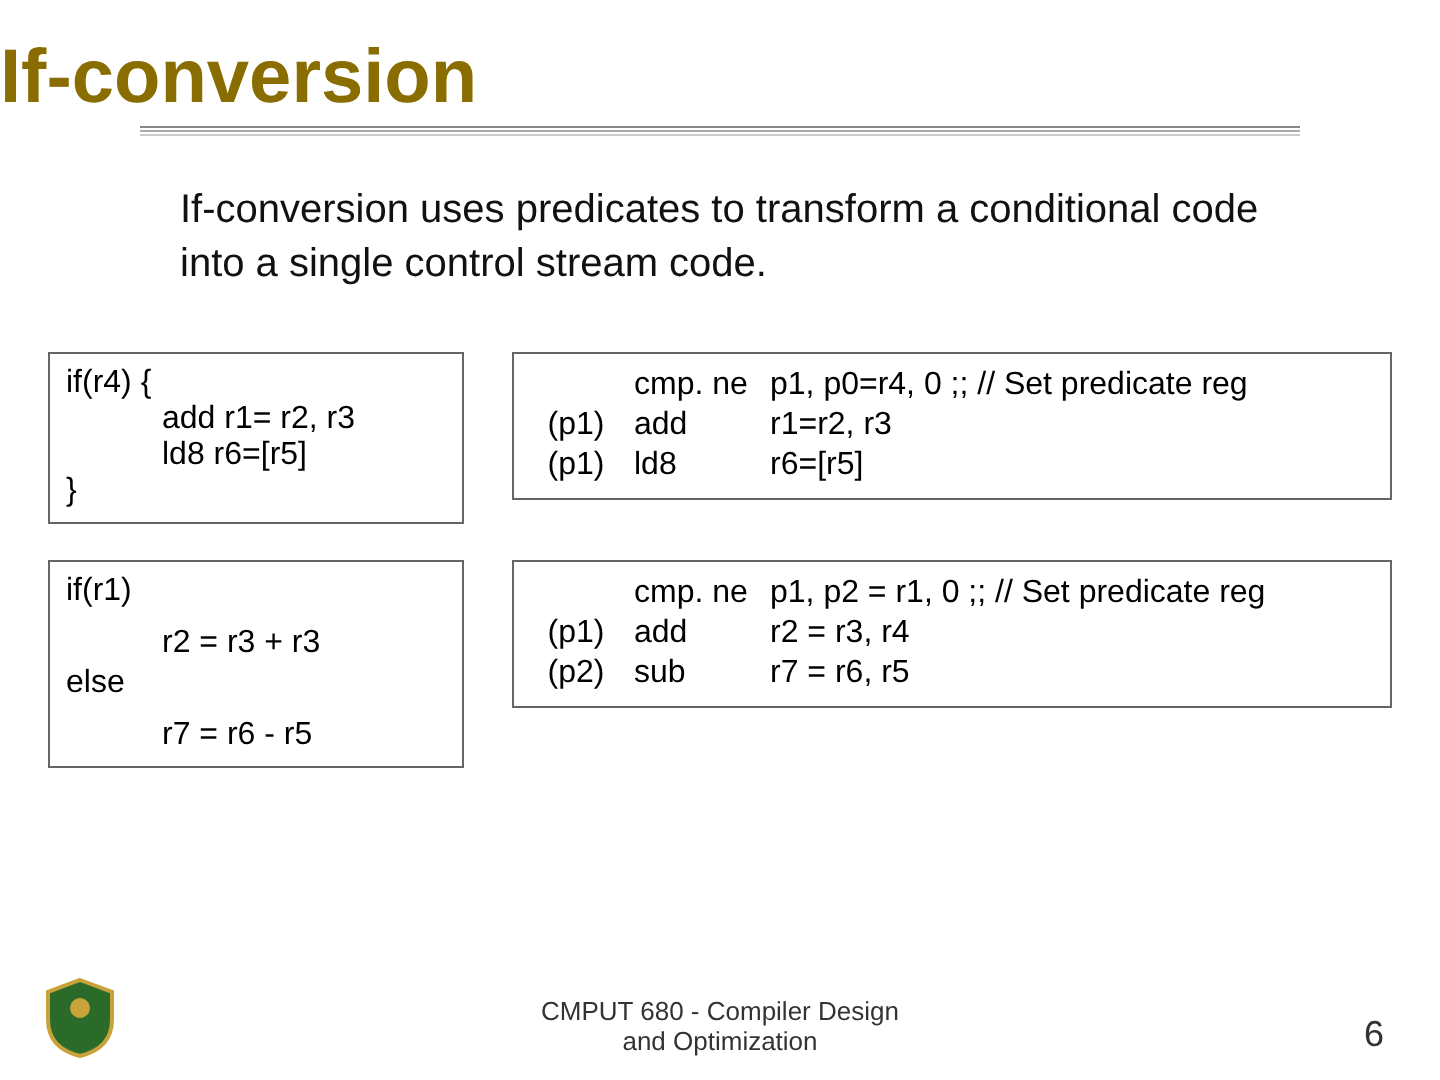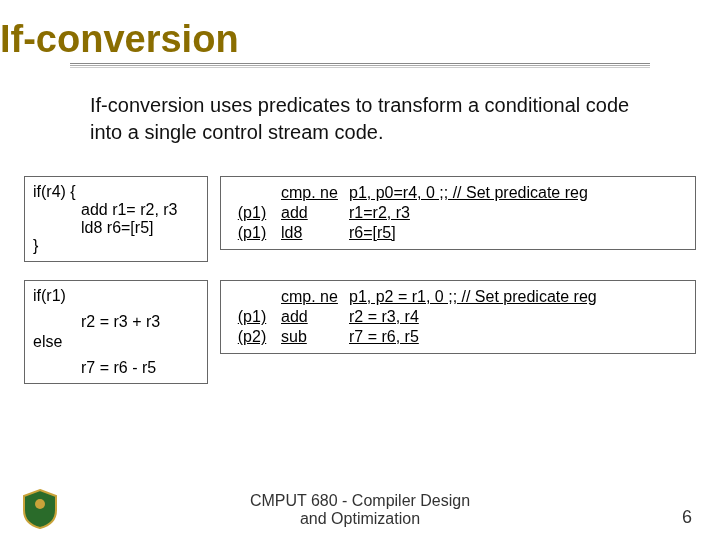--- a/index.html
+++ b/index.html
@@ -40,38 +40,38 @@
     margin: 0 24px 18px 24px;
   }
   .lbox, .rbox {
     border: 1px solid #666;
     font-size: 16px;
     padding: 6px 8px;
     font-family: Arial, sans-serif;
     box-sizing: border-box;
   }
   .lbox {
-    width: 184px;
-    margin-right: 12px;
+    width: 208px;
+    margin-right: 24px;
   }
   .rbox {
     flex: 1;
   }
-  .tbl { display:table; width:100%;text-decoration:underline;}
+  .tbl { display:table; width:100%;}
   .tr { display:table-row; }
   .td { display:table-cell; padding:1px 3px; vertical-align:top; white-space:nowrap;}
   .td-pred { width:40px; text-align:center; padding-right:6px;}
   .td-op { width:62px; }
   .td-rest { }
   .footer {
     position: absolute;
     bottom: 12px;
     width: 100%;
     text-align: center;
-    font-size: 16px;
+    font-size: 13px;
     color: #333;
   }
   .pagenum {
     position: absolute;
     bottom: 12px;
     right: 28px;
     font-size: 18px;
     color: #333;
   }
   .logo {

